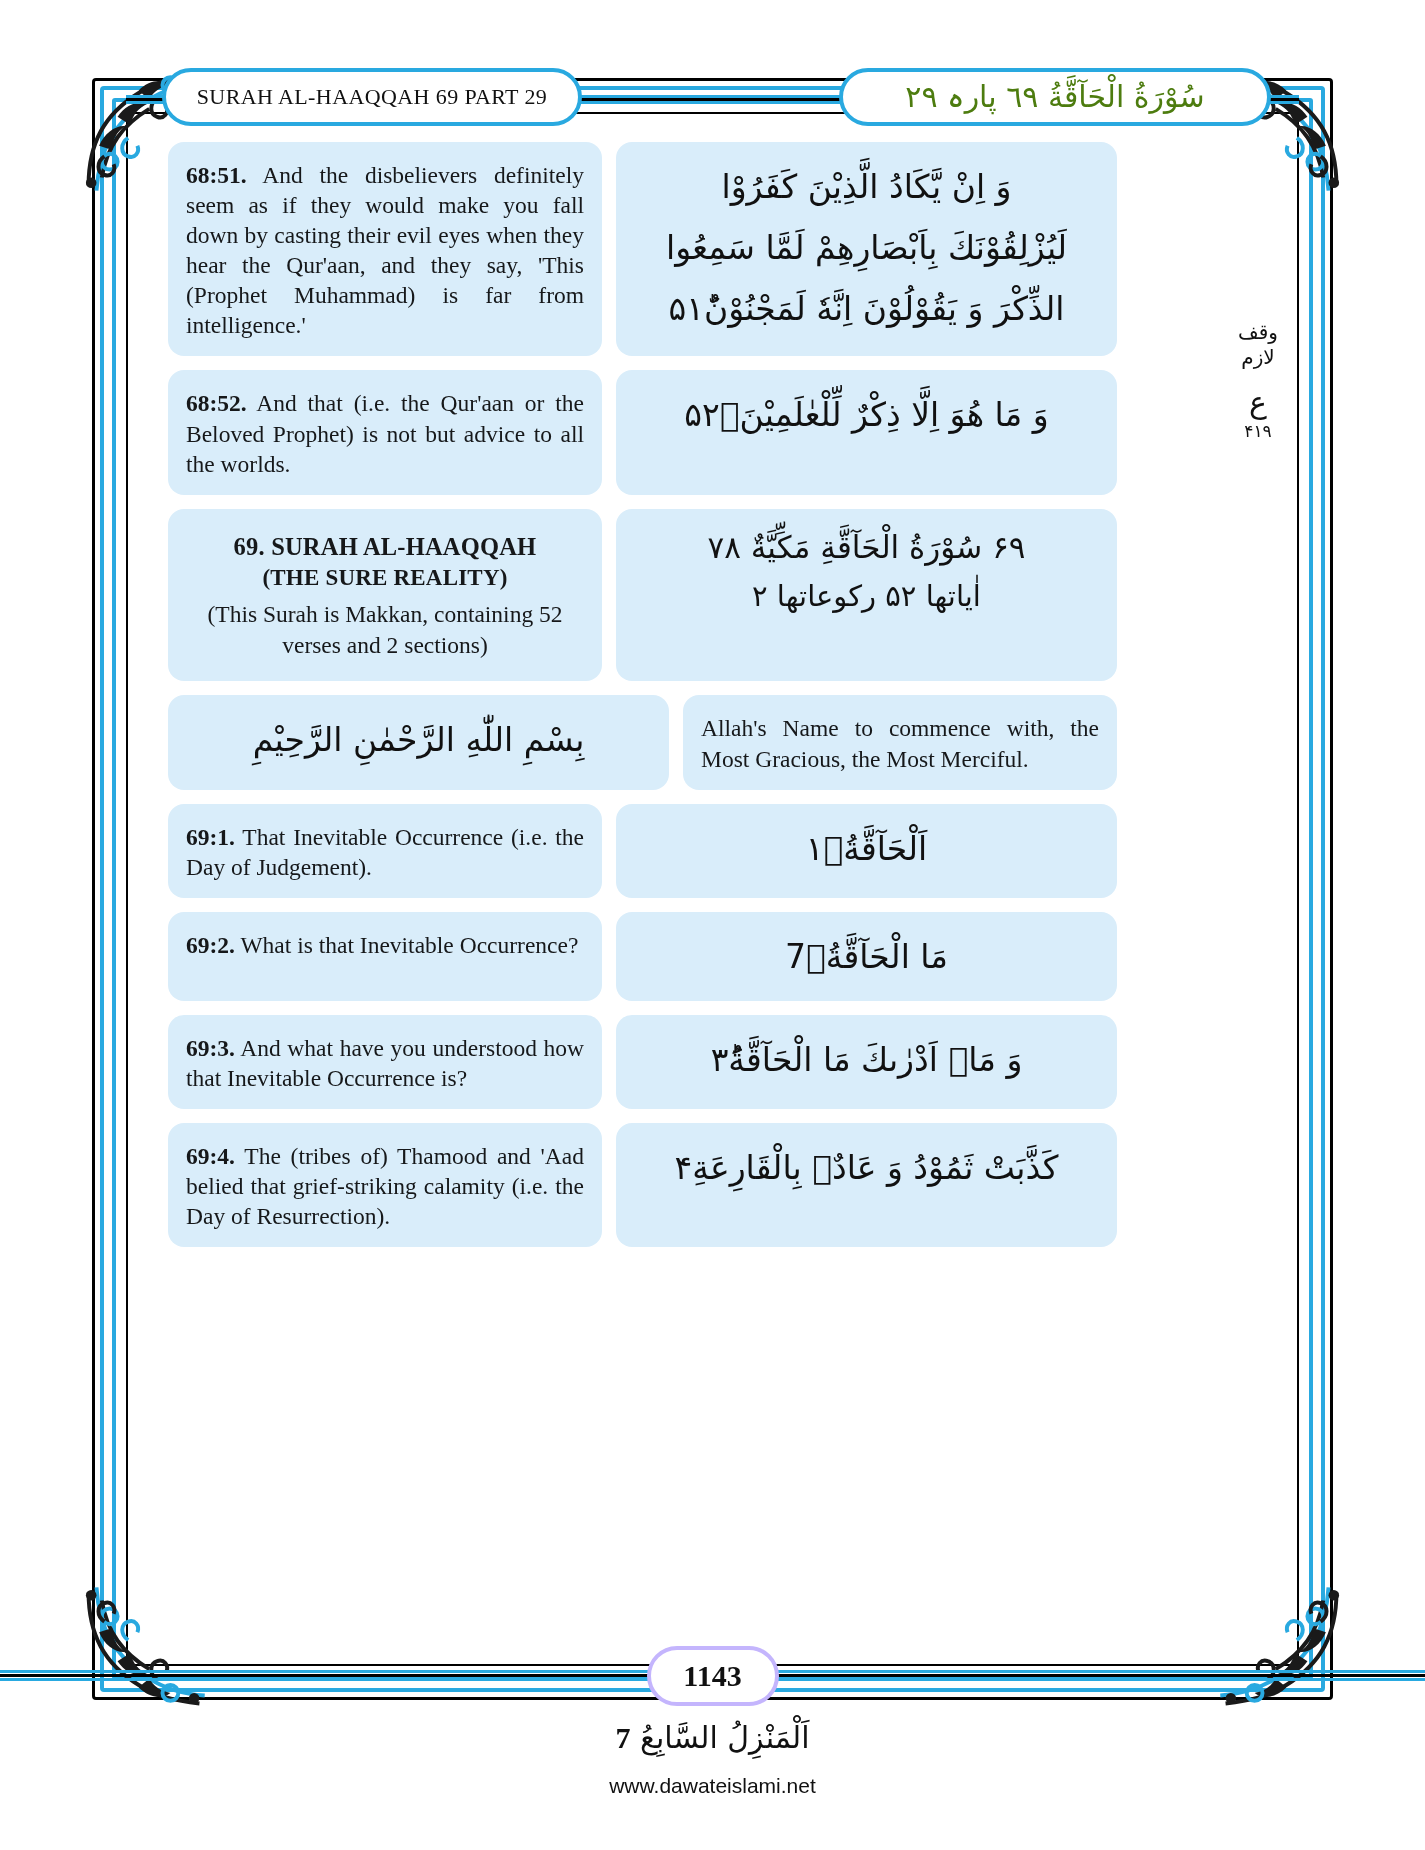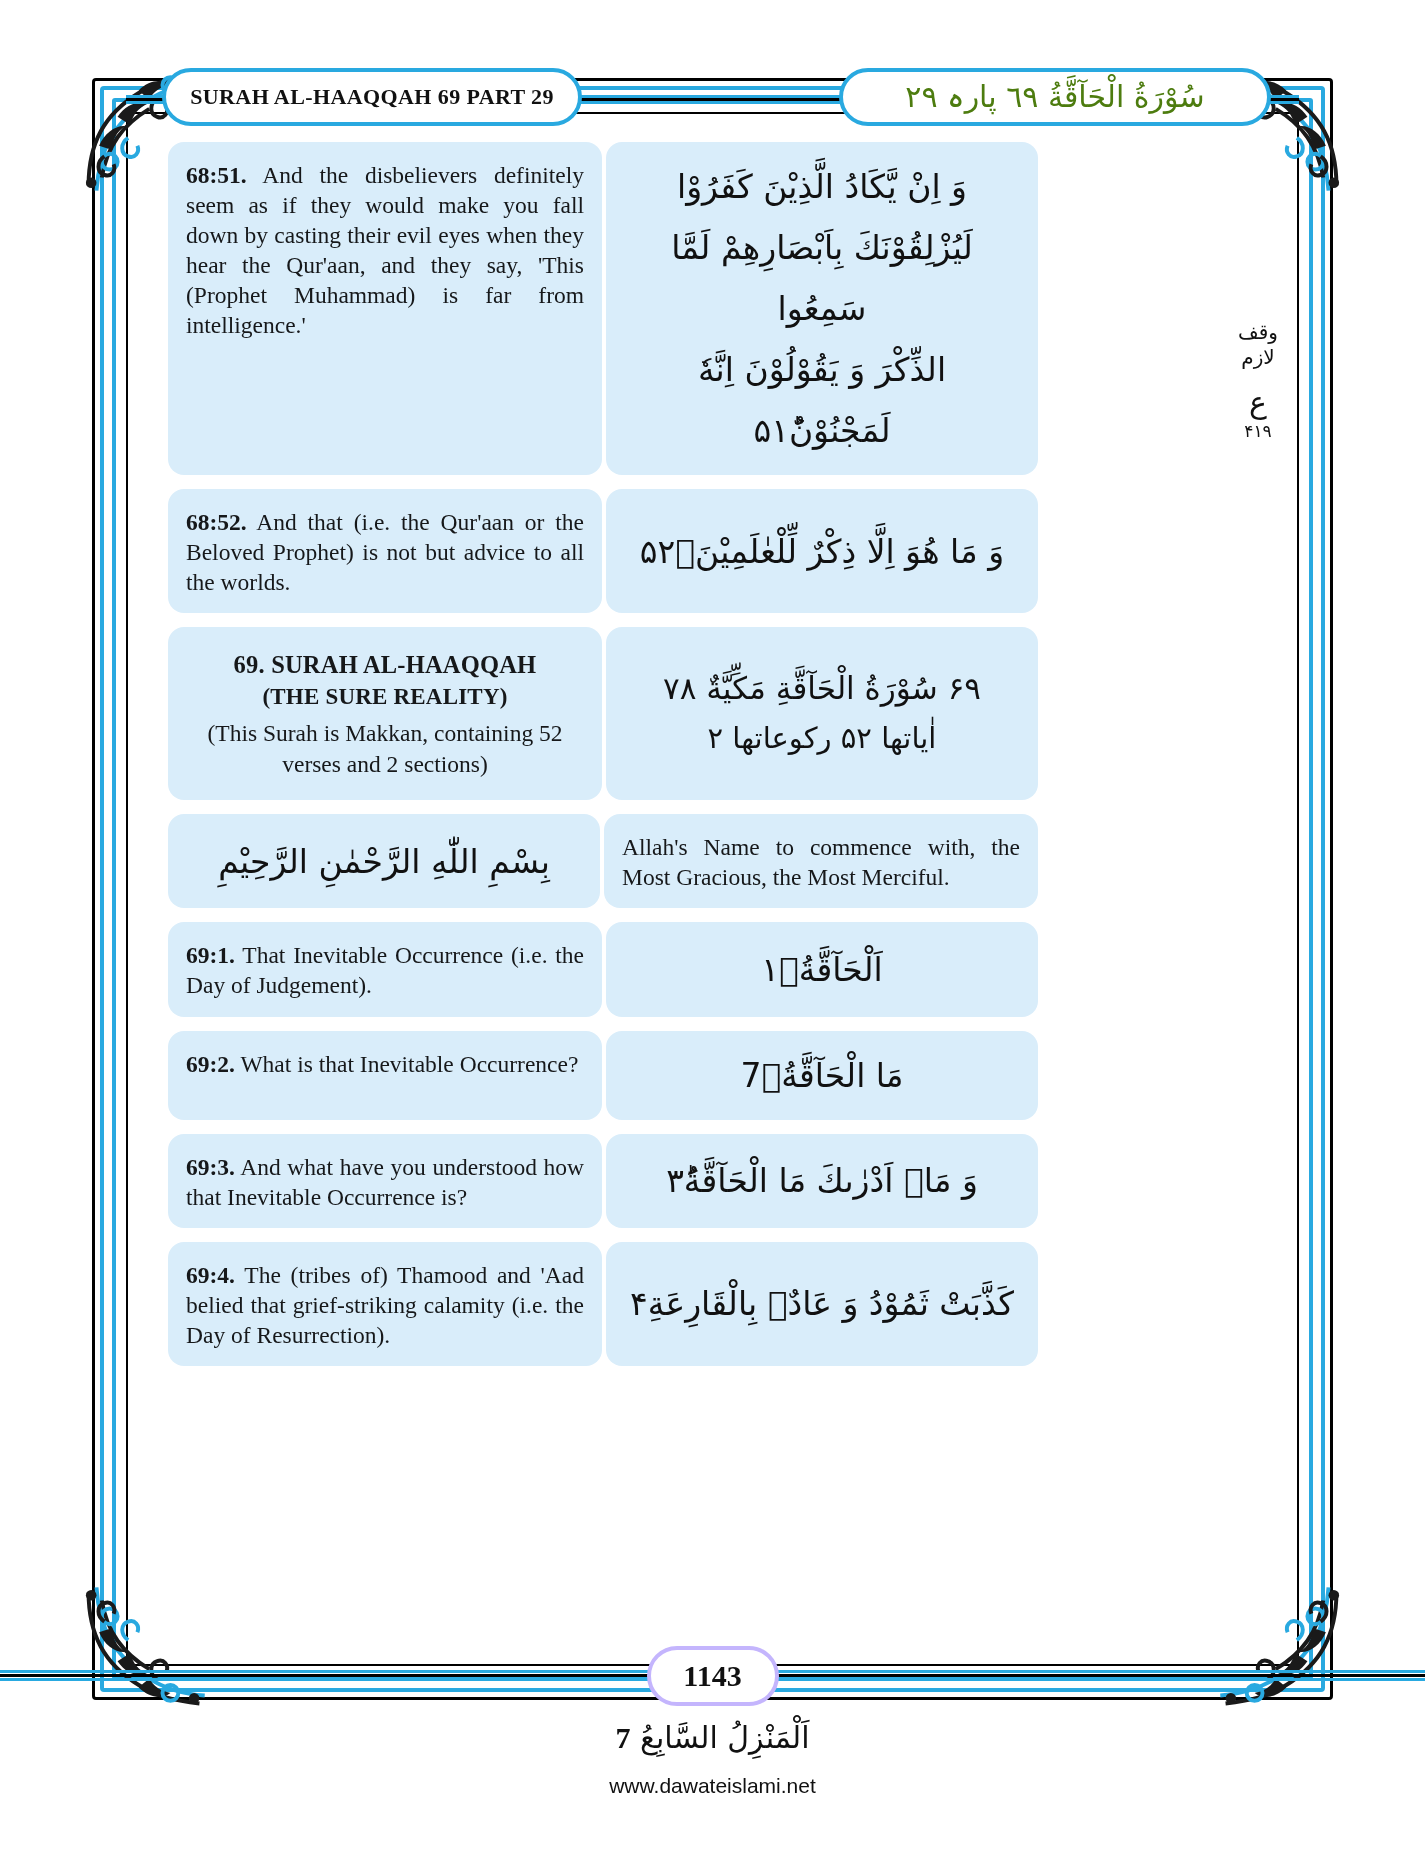--- a/index.html
+++ b/index.html
@@ -56,47 +56,47 @@
   .pill{
     position:absolute;top:0;height:58px;
     background:#ffffff;border:4px solid #29a9e0;border-radius:32px;
     display:flex;align-items:center;justify-content:center;
     box-sizing:border-box;
   }
   .pill-left{left:36px;width:420px;}
   .pill-right{right:28px;width:432px;}
   .hdr-en{
     font-family:"Liberation Serif", serif;
-    font-weight:bold;font-size:22px;letter-spacing:.4px;color:#111;
+    font-weight:normal;font-size:22px;letter-spacing:.4px;color:#111;
     white-space:nowrap;
   }
   .hdr-ar{
     font-family:"DejaVu Sans", sans-serif;
     font-size:30px;color:#4d7c0f;direction:rtl;white-space:nowrap;
     line-height:1;
   }
 
   
   .content{
     position:absolute;left:168px;top:142px;width:1096px;
   }
-  .row{display:flex;gap:4px;margin-bottom:14px;}
+  .row{display:flex;gap:14px;margin-bottom:14px;}
   .cell{
     background:#d9edfa;border-radius:16px;
     box-sizing:border-box;
   }
   .cell-en{
     width:434px;padding:18px 18px 16px 18px;
     font-size:23.5px;line-height:1.28;color:#16181a;
     text-align:justify;text-justify:inter-word;
     hyphens:none;
   }
   .cell-ar{
-    width:432px;padding:14px 22px;
-    display:flex;align-items:center;justify-content:center;
+    width:501px;padding:14px 22px;
+    display:flex;align-items:flex-start;justify-content:center;
     direction:rtl;
   }
   .vnum{font-weight:bold;}
   .ar-text{
     font-family:"DejaVu Sans", sans-serif;
     font-size:33px;line-height:1.85;color:#111;
     text-align:center;width:100%;
     direction:rtl;
   }
   .ar-lines span{display:block;}

